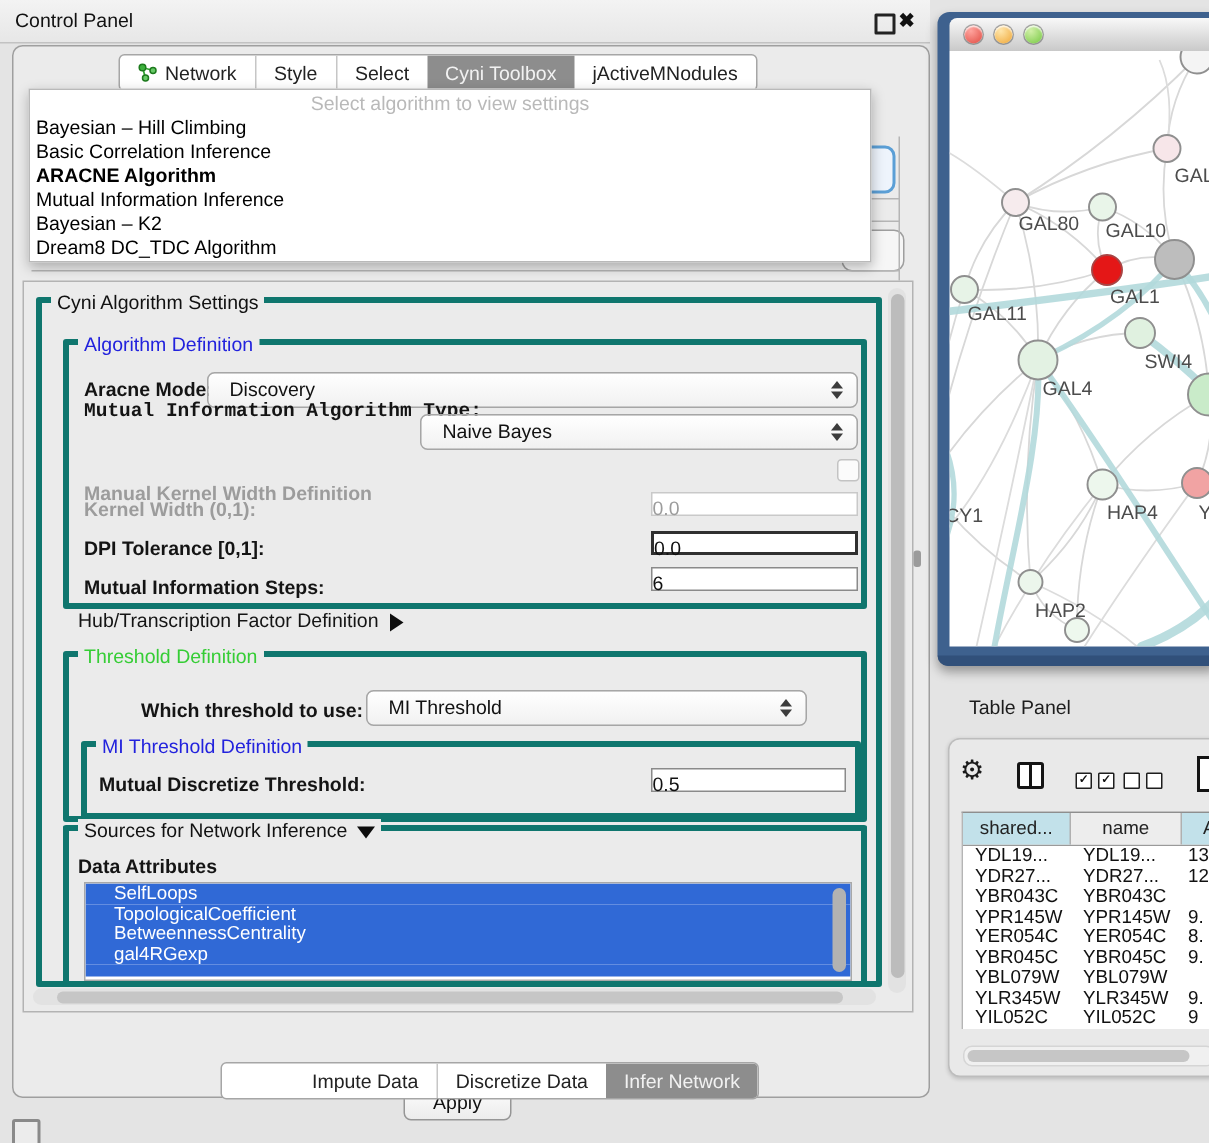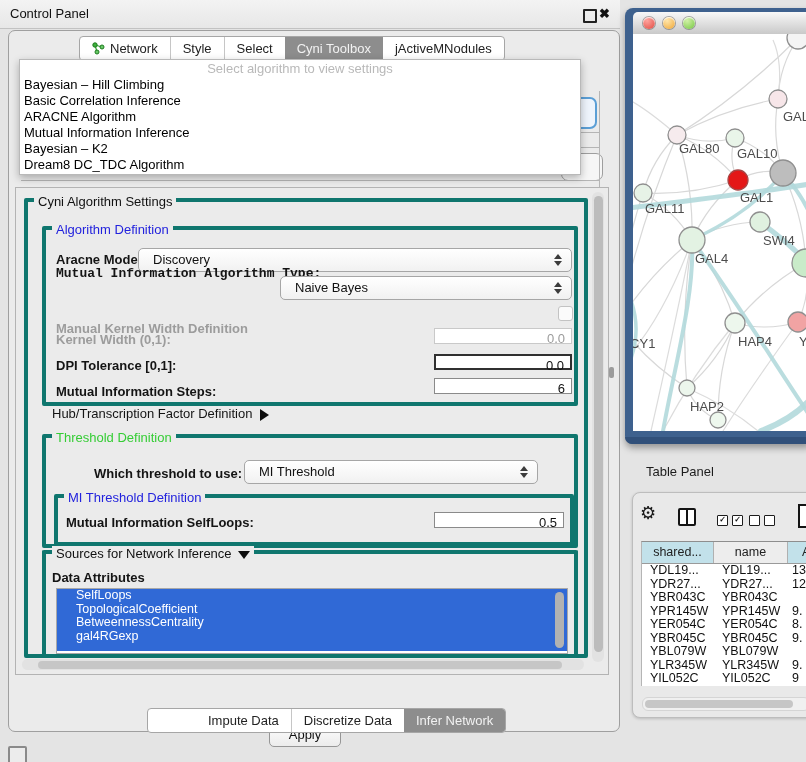--- a/index.html
+++ b/index.html
@@ -29,37 +29,37 @@
   #bottom-tabs{left:138px;top:677px;padding-left:48px;}
   .frag-line{background:#b5b5b5;}
   .combo-frag-blue{left:558px;top:66px;width:26px;height:28px;border:2px solid #5b9fd6;border-radius:7px;background:#eef4fc;}
   .combo-frag{left:552px;top:122px;width:40px;height:26px;border:1px solid #9e9e9e;border-radius:7px;background:#f6f6f6;}
 
   
   .dropdown{left:10px;top:28px;width:560px;height:114px;background:#fff;border:1px solid #b9b9b9;
     box-shadow:0 3px 8px rgba(0,0,0,.28);z-index:30;}
   .dd-header{height:17px;text-align:center;color:#b9b9b9;font-size:13px;line-height:17px;}
   .dd-item{height:16px;line-height:16px;font-size:13px;color:#000;padding-left:4px;white-space:nowrap;}
-  .dd-item.bold{font-weight:normal;}
+  .dd-item.bold{font-weight:bold;}
 
   
   .scrollpane{left:6px;top:156px;width:592px;height:486px;background:#ebebeb;border:1px solid #b3b3b3;}
   .grp{position:absolute;border:4px solid #0f766e;border-radius:2px;}
   .legend{position:absolute;top:-8px;left:6px;background:#ebebeb;padding:0 4px;font-size:13px;color:#111;white-space:nowrap;}
   .legend.blue{color:#2222dd;}
   .legend.green{color:#35cd35;}
   .lbl{position:absolute;font-size:13px;font-weight:bold;color:#141414;white-space:nowrap;}
   .lbl.plain{font-weight:normal;}
   .lbl.dis{color:#9c9c9c;}
   .combo{position:absolute;background:linear-gradient(#ffffff,#f1f1f1);border:1px solid #a6a6a6;border-radius:5px;height:24px;box-sizing:border-box;}
   .combo .val{position:absolute;left:14px;top:0;line-height:22px;font-size:13px;color:#111;}
   .spin{position:absolute;right:9px;top:50%;transform:translateY(-50%);display:flex;flex-direction:column;align-items:center;}
   .spin .up{width:0;height:0;border-left:4px solid transparent;border-right:4px solid transparent;border-bottom:5px solid #3c3c3c;margin-bottom:2px;}
   .spin .dn{width:0;height:0;border-left:4px solid transparent;border-right:4px solid transparent;border-top:5px solid #3c3c3c;}
-  .numfield{position:absolute;background:#fff;box-sizing:border-box;text-align:right;padding-right:6px;
+  .numfield{position:absolute;background:#fff;box-sizing:border-box;text-align:left;padding-right:6px;
     font-size:13px;height:16px;line-height:20px;color:#111;border:1px solid #8a8a8a;}
   .numfield.dis{border:1px solid #c9c9c9;color:#9c9c9c;}
   .numfield.strong{border:2px solid #303030;}
   .checkbox{position:absolute;width:13px;height:13px;border:1px solid #c3c3c3;border-radius:3px;background:#fbfbfb;}
   .tri-r{display:inline-block;width:0;height:0;border-top:6px solid transparent;border-bottom:6px solid transparent;border-left:9px solid #0d0d0d;margin-left:8px;vertical-align:middle;}
   .tri-d{display:inline-block;width:0;height:0;border-left:6px solid transparent;border-right:6px solid transparent;border-top:8px solid #0d0d0d;margin-left:6px;vertical-align:middle;}
 
   .attr-list{position:absolute;background:#fff;border:1px solid #a8a8a8;overflow:hidden;}
   .attr-item{height:13.5px;line-height:13.5px;font-size:12.5px;color:#fff;background:#3069d6;padding-left:19px;white-space:nowrap;}
   .attr-scroll{position:absolute;right:3px;top:3px;width:9px;border-radius:5px;background:#b2b2b2;}
@@ -212,21 +212,21 @@
           <div class="combo" style="left:198px;top:22px;width:294px;">
             <div class="val">MI Threshold</div>
             <div class="spin">
                 <i class="up"></i>
                 <i class="dn"></i>
               </div>
           </div>
 
           <div class="grp" style="left:8px;top:56px;width:512px;height:44px;">
             <div class="legend blue">MI Threshold Definition</div>
-            <div class="lbl" style="left:8px;top:17px;">Mutual Information SelfLoops:</div>
+            <div class="lbl" style="left:8px;top:17px;">Mutual Discretize Threshold:</div>
             <div class="numfield" style="left:376px;top:14px;width:130px;">0.5</div>
           </div>
         </div>
 
         <div class="grp" style="left:14px;top:348px;width:528px;height:104px;border-bottom:none;">
           <div class="legend">
             <span>Sources for Network Inference</span><span class="tri-d"></span>
           </div>
           <div class="lbl" style="left:6px;top:16px;">Data Attributes</div>
           <div class="attr-list" style="left:10px;top:34px;width:510px;height:64px;">

